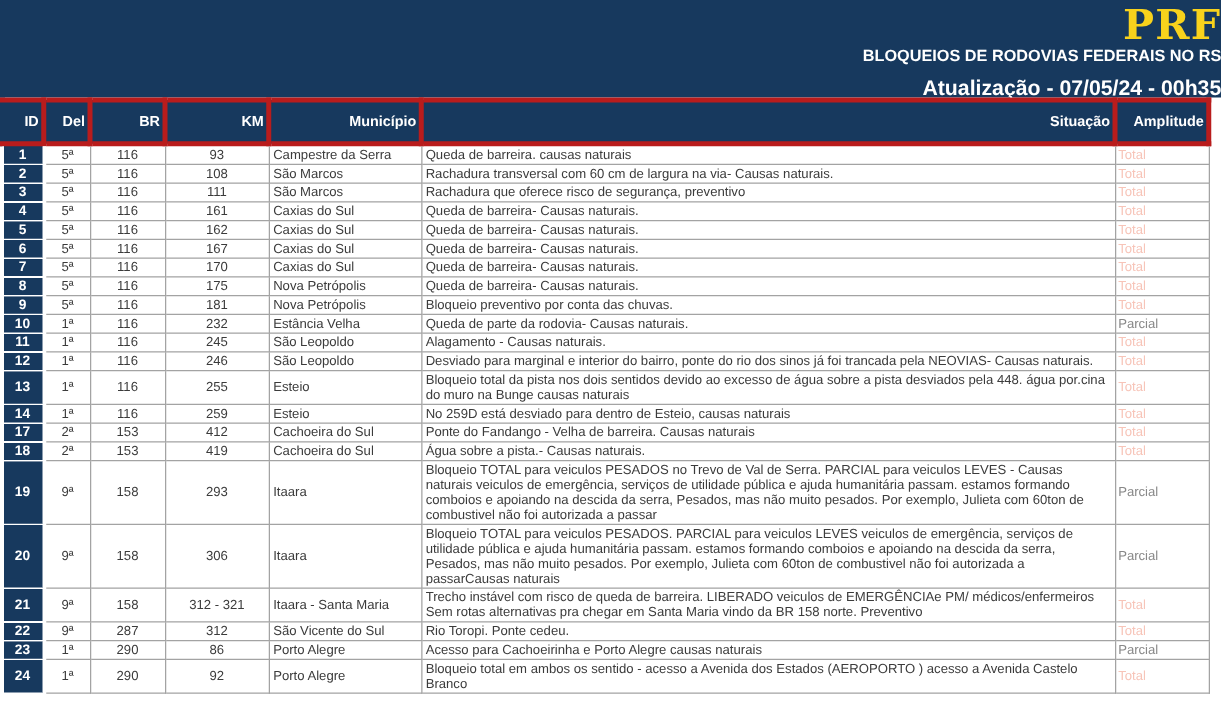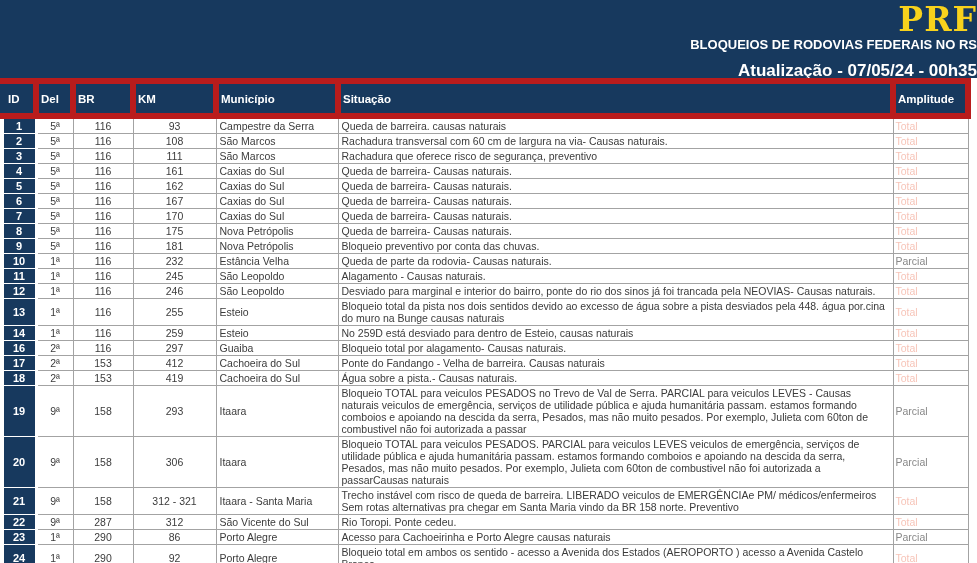--- a/index.html
+++ b/index.html
@@ -22,22 +22,22 @@
   col.c-id  { width: 33px; }
   col.c-del { width: 37px; }
   col.c-br  { width: 60px; }
   col.c-km  { width: 83px; }
   col.c-mun { width: 122px; }
   col.c-sit { width: 555px; }
   col.c-amp { width: 75px; }
 
   thead th {
     background: #17395E; color: #ffffff; font-weight: bold;
-    font-size: 11.5px; height: 35px; text-align: left;
-    border: 6px solid #b91c1c; padding: 0 2px;
+    font-size: 11.5px; height: 35px; text-align: right;
+    border: 4px solid #b91c1c; padding: 0 2px;
   }
   thead th:first-child { border-left-color: #17395E; }
 
   tbody td {
     border: 1px solid #A3A3A3; background: #ffffff;
     font-size: 10.5px; color: #3B3B3B; line-height: 12px;
     padding: 1px 3px; height: 13px; vertical-align: middle;
     overflow: hidden;
   }
   td.id-cell {
@@ -199,29 +199,20 @@
       <tr>
         <td class="id-cell">14</td>
         <td class="ctr">1ª</td>
         <td class="ctr">116</td>
         <td class="ctr">259</td>
         <td>Esteio</td>
         <td>No 259D está desviado para dentro de Esteio, causas naturais</td>
         <td class="amp-cell" style="color: rgb(247, 196, 184);">Total</td>
       </tr>
       <tr>
-        <td class="id-cell">16</td>
-        <td class="ctr">2ª</td>
-        <td class="ctr">116</td>
-        <td class="ctr">297</td>
-        <td>Guaiba</td>
-        <td>Bloqueio total por alagamento- Causas naturais.</td>
-        <td class="amp-cell" style="color: rgb(247, 196, 184);">Total</td>
-      </tr>
-      <tr>
         <td class="id-cell">17</td>
         <td class="ctr">2ª</td>
         <td class="ctr">153</td>
         <td class="ctr">412</td>
         <td>Cachoeira do Sul</td>
         <td>Ponte do Fandango - Velha de barreira. Causas naturais</td>
         <td class="amp-cell" style="color: rgb(247, 196, 184);">Total</td>
       </tr>
       <tr>
         <td class="id-cell">18</td>

